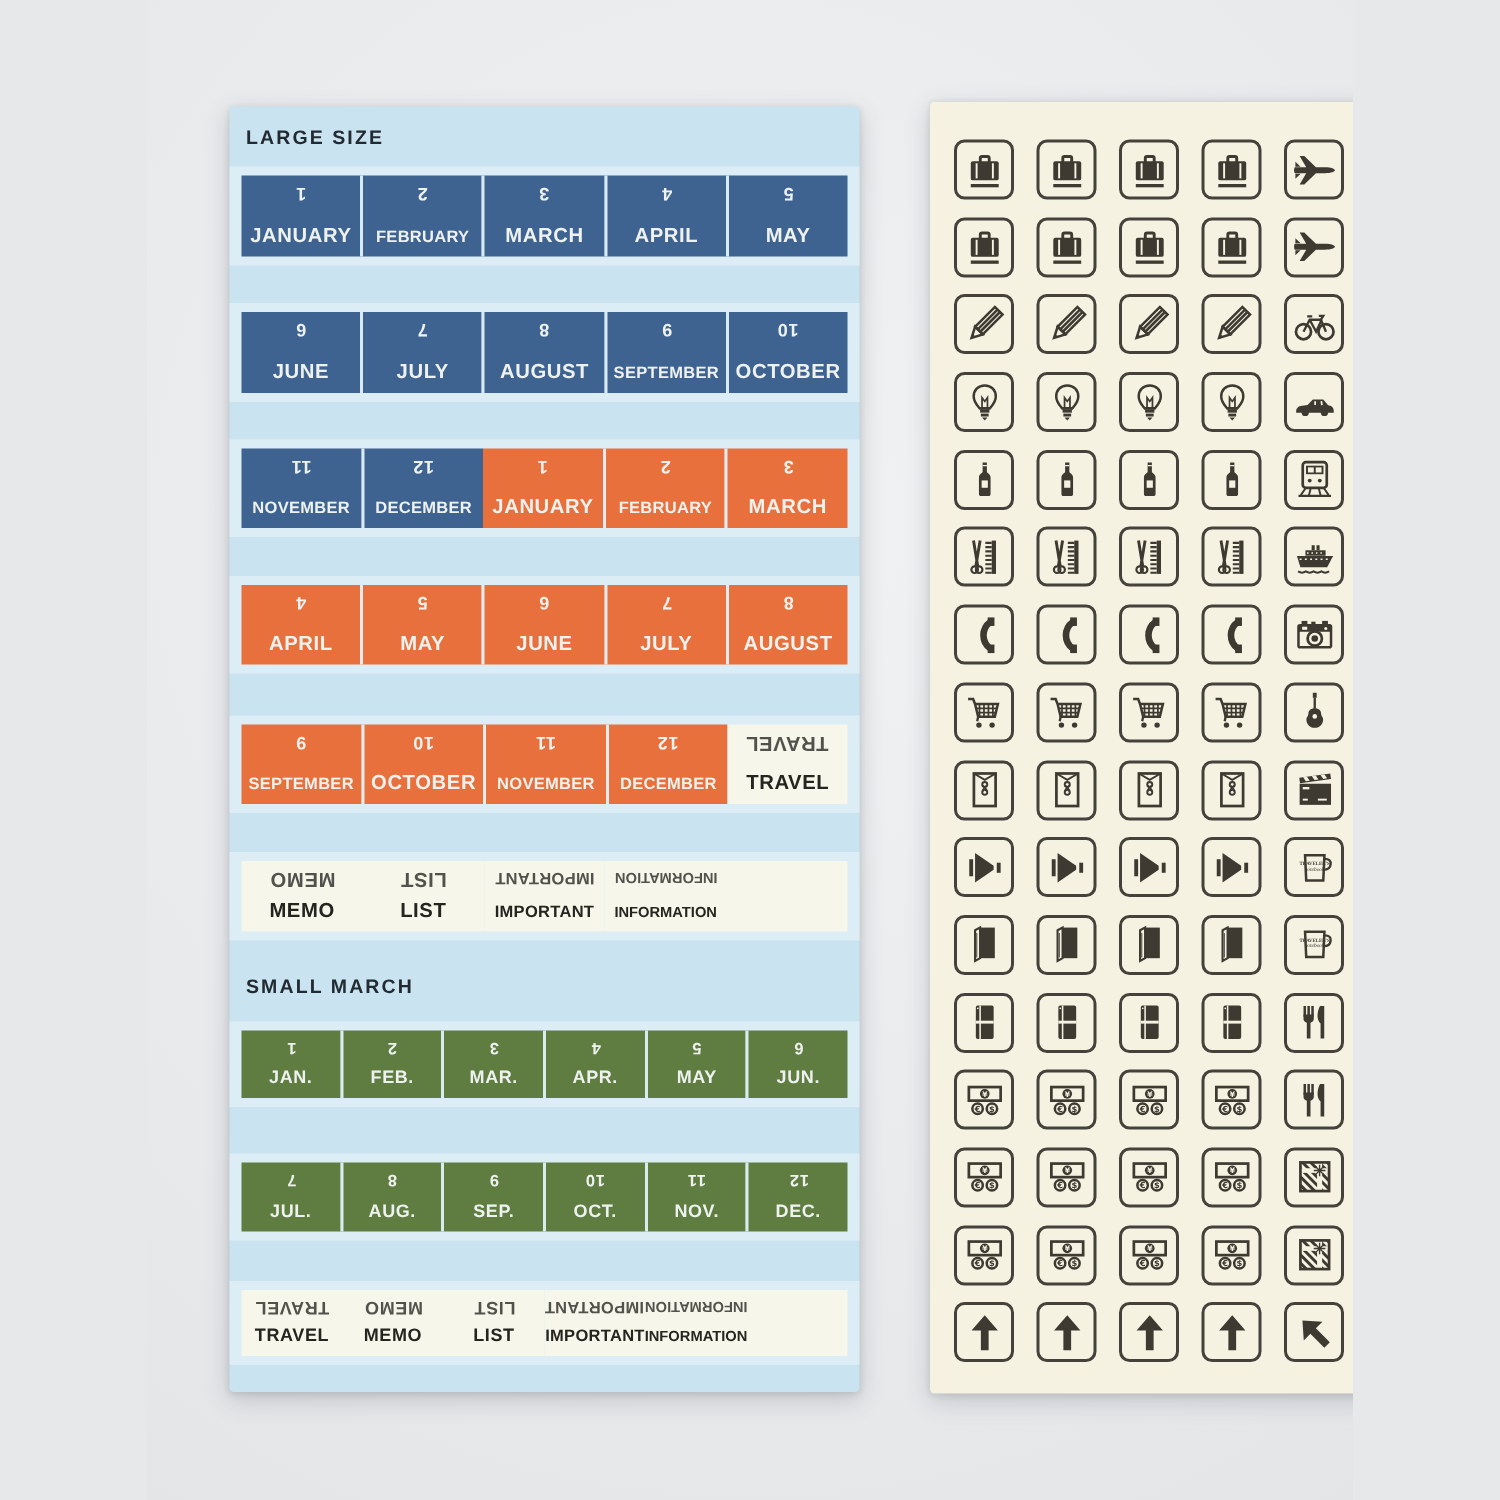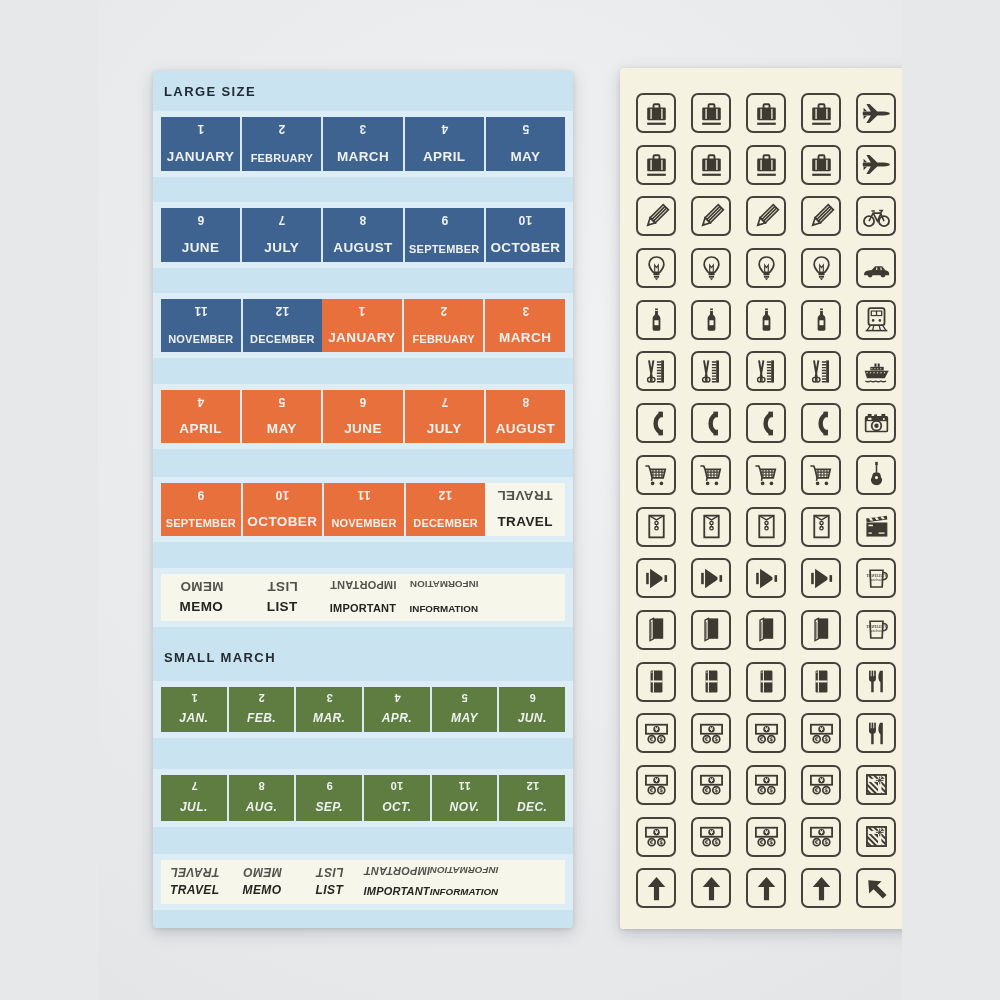--- a/index.html
+++ b/index.html
@@ -15,21 +15,21 @@
   .size-label.small{top:579px;}
   .band{position:absolute;left:0;right:0;background:rgba(255,255,255,.38);}
   .bar{position:absolute;left:8px;right:8px;top:6px;bottom:6px;display:flex;}
   .cell{flex:1;display:flex;flex-direction:column;justify-content:space-between;
         align-items:center;padding:5px 0 7px;min-width:0;}
   .cell.sep{border-left:2px solid rgba(224,241,250,.95);}
   .num{transform:rotate(180deg);font-weight:bold;font-size:12px;letter-spacing:.5px;color:#eef2ef;}
   .lbl{font-weight:bold;font-size:13.5px;letter-spacing:.4px;color:#eef2ef;white-space:nowrap;}
   .lbl.flip{transform:rotate(180deg);opacity:.78;}
   .bar.small .num{font-size:11px;}
-  .bar.small .lbl{font-size:12px;font-style:italic;}
+  .bar.small .lbl{font-size:12px;}
   .cell.white .num,.cell.white .lbl{color:#26241f;}
   .lbl.t-sm{font-size:11px !important;letter-spacing:.2px;}
   .lbl.t-xs{font-size:9.8px !important;letter-spacing:0;}
   .grid{display:grid;grid-template-columns:repeat(8,40px);grid-auto-rows:40px;
         column-gap:15px;row-gap:11.7px;padding:25px 16px 20px;}
   .tile{border:2px solid #45413b;border-radius:7px;display:flex;align-items:center;
         justify-content:center;background:transparent;}
   .tile svg{width:31px;height:31px;display:block;}
 </style>
 </head>

